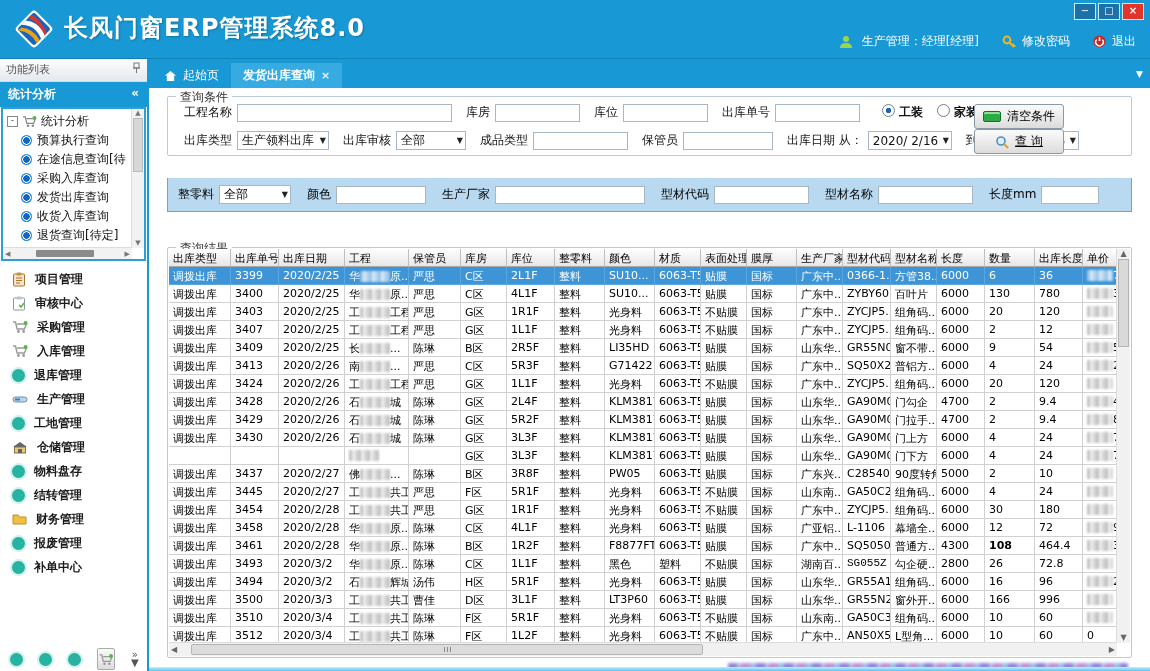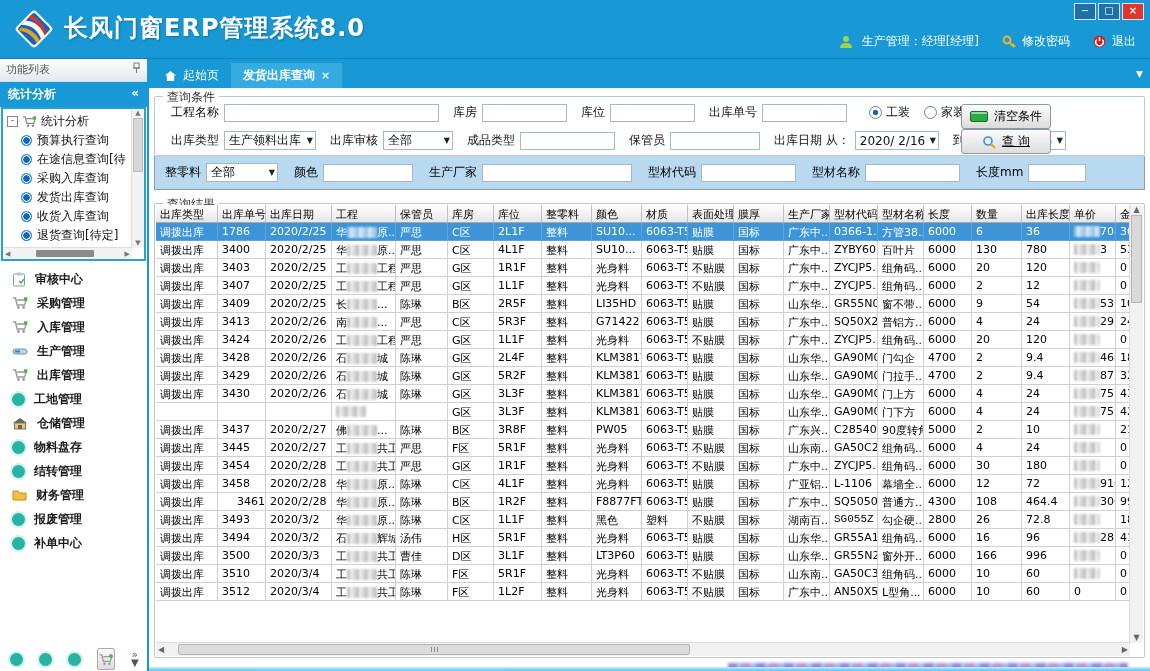--- a/index.html
+++ b/index.html
@@ -38,33 +38,33 @@
   .sbbtn{width:34px;height:20px;background:linear-gradient(#fafafa,#ddd);border:1px solid #aaa;border-radius:2px;display:flex;align-items:center;justify-content:center;cursor:pointer;}
   .chev{font-size:10px;color:#555;line-height:8px;text-align:center;cursor:pointer;}
 
   
   .main{flex:1;display:flex;flex-direction:column;min-width:0;background:#fff;}
   .tabbar{height:29px;flex:none;background:#1899d5;display:flex;align-items:flex-end;padding-left:3px;position:relative;}
   .tab{height:25px;display:flex;align-items:center;gap:6px;padding:0 12px;color:#fff;font-size:12px;cursor:pointer;}
   .tab.active{background:#35abe2;font-weight:bold;}
   .tab .x{font-size:11px;opacity:.9;}
   .tabcaret{position:absolute;right:7px;bottom:9px;color:#fff;font-size:9px;cursor:pointer;}
-  .panel{flex:1;min-height:0;display:flex;flex-direction:column;padding:0 3px;position:relative;}
+  .panel{flex:1;min-height:0;display:flex;flex-direction:column;padding:0 16px;position:relative;gap:22px;}
 
   .groupbox{border:1px solid #bcc9d5;border-radius:2px;position:relative;}
   .legend{position:absolute;top:-8px;left:8px;background:#fff;padding:0 4px;font-size:12px;color:#333;}
   .qbox{margin:8px 2px 0;height:58px;flex:none;}
   .frow{display:flex;align-items:center;height:25px;padding-left:16px;font-size:12px;color:#111;margin-top:3px;}
   .frow .lbl{margin:0 5px 0 14px;white-space:nowrap;}
   .frow .lbl.first{margin-left:0;}
   .tinput{border:1px solid #a6b8c8;height:18px;background:#fff;font-size:12px;padding:0 2px;box-sizing:border-box;}
   .combo{background:#fff;border:1px solid #a6b8c8;height:19px;display:inline-flex;align-items:center;justify-content:space-between;padding:0 2px 0 4px;font-size:12px;box-sizing:border-box;cursor:pointer;white-space:nowrap;}
   .combo .car{font-size:8px;color:#222;margin-left:3px;}
   .radios{display:flex;align-items:center;gap:14px;margin-left:22px;}
-  .radio{display:flex;align-items:center;gap:4px;cursor:pointer;}
+  .radio{display:flex;gap:4px;cursor:pointer;font-weight:bold;}
   .rdot{width:11px;height:11px;border-radius:50%;border:1px solid #6f8294;background:#fff;position:relative;}
   .radio.sel .rdot{background:radial-gradient(circle,#1565c0 0 2.5px,#fff 3px);}
   .actbtn{position:absolute;left:806px;width:88px;height:23px;background:linear-gradient(#fbfbfb,#dcdcdc);border:1px solid #8a99a8;border-radius:3px;display:flex;align-items:center;justify-content:center;gap:6px;font-size:12px;cursor:pointer;}
   .actbtn.b1{top:7px;}
   .actbtn.b2{top:32px;text-decoration:underline;}
   .eraser{width:16px;height:9px;background:#2eaa44;border:1px solid #13702a;border-radius:2px;box-shadow:inset 0 2px 0 #8fdb9e;}
 
   .subtabs{display:flex;margin:10px 2px 0;flex:none;}
   .subtab{width:116px;text-align:center;font-size:12px;padding:3px 0 2px;background:linear-gradient(#ffffff,#e3e8ed);border:1px solid #8e9caa;border-left:none;cursor:pointer;color:#111;box-sizing:border-box;}
   .subtab:first-child{border-left:1px solid #8e9caa;}
@@ -213,20 +213,30 @@
         <div class="thscroll">
             <span style="margin-left:2px;">◀</span>
             <div class="thumb"></div>
             <span style="margin-left:auto;margin-right:2px;">▶</span>
           </div>
       </div>
       <div class="menu" id="menuList">
           <div class="mitem">
             <span>
               <svg width="14" height="15" viewBox="0 0 14 15">
+                <rect x="1.5" y="2" width="11" height="12" rx="1" fill="#f6e3c8" stroke="#a9742c"></rect>
+                <rect x="4.5" y="0.5" width="5" height="3" rx="1" fill="#c98f3d"></rect>
+                <path d="M4 6 h6 M4 8.5 h6 M4 11 h4" stroke="#a9742c"></path>
+              </svg>
+            </span>
+            <span class="sidebar-item-label">项目管理</span>
+          </div>
+          <div class="mitem">
+            <span>
+              <svg width="14" height="15" viewBox="0 0 14 15">
                 <rect x="1.5" y="2" width="11" height="12" rx="1" fill="#fff" stroke="#8a9aa8"></rect>
                 <rect x="4.5" y="0.5" width="5" height="3" rx="1" fill="#b8c4ce"></rect>
                 <path d="M7 9 l2 2 l3 -4" stroke="#56b54a" stroke-width="1.5" fill="none"></path>
               </svg>
             </span>
             <span class="sidebar-item-label">审核中心</span>
           </div>
           <div class="mitem">
             <span>
               <svg width="16" height="14" viewBox="0 0 16 14">
@@ -244,37 +254,32 @@
                 <path d="M1 2 h2.5 l1.6 7 h7.4 l1.8 -5 H5" fill="none" stroke="#9a9a9a" stroke-width="1.4"></path>
                 <circle cx="6.4" cy="11.5" r="1.4" fill="#9a9a9a"></circle>
                 <circle cx="11.6" cy="11.5" r="1.4" fill="#9a9a9a"></circle>
                 <circle cx="13.6" cy="3" r="2" fill="#56b54a"></circle>
               </svg>
             </span>
             <span class="sidebar-item-label">入库管理</span>
           </div>
           <div class="mitem">
             <span>
+              <div class="tealdot"></div>
+            </span>
+            <span class="sidebar-item-label">退库管理</span>
+          </div>
+          <div class="mitem">
+            <span>
               <svg width="16" height="12" viewBox="0 0 16 12">
                 <rect x="1" y="4" width="14" height="5" rx="2.5" fill="#bcd6ea" stroke="#6d90ab"></rect>
                 <rect x="3" y="5.5" width="5" height="2" fill="#3a7fb5"></rect>
               </svg>
             </span>
             <span class="sidebar-item-label">生产管理</span>
-          </div>
-          <div class="mitem">
-            <span>
-              <svg width="16" height="14" viewBox="0 0 16 14">
-                <path d="M1 2 h2.5 l1.6 7 h7.4 l1.8 -5 H5" fill="none" stroke="#9a9a9a" stroke-width="1.4"></path>
-                <circle cx="6.4" cy="11.5" r="1.4" fill="#9a9a9a"></circle>
-                <circle cx="11.6" cy="11.5" r="1.4" fill="#9a9a9a"></circle>
-                <circle cx="13.6" cy="3" r="2" fill="#56b54a"></circle>
-              </svg>
-            </span>
-            <span class="sidebar-item-label">出库管理</span>
           </div>
           <div class="mitem">
             <span>
               <div class="tealdot"></div>
             </span>
             <span class="sidebar-item-label">工地管理</span>
           </div>
           <div class="mitem">
             <span>
               <svg width="16" height="13" viewBox="0 0 16 13">
@@ -456,21 +461,21 @@
                   <div class="hcell" style="width: 46px;">型材名称</div>
                   <div class="hcell" style="width: 48px;">长度</div>
                   <div class="hcell" style="width: 50px;">数量</div>
                   <div class="hcell" style="width: 48px;">出库长度</div>
                   <div class="hcell" style="width: 46px;">单价</div>
                   <div class="hcell" style="width: 26px;">金</div>
                 </div>
               <div id="tbody">
                   <div class="trow sel">
                     <div class="tcell" style="width: 62px;">调拨出库</div>
-                    <div class="tcell" style="width: 48px;">1786</div>
+                    <div class="tcell" style="width: 48px;">3399</div>
                     <div class="tcell" style="width: 66px;">2020/2/25</div>
                     <div class="tcell" style="width: 64px;">华<span class="blurblk" style="width: 30px;"></span>原...</div>
                     <div class="tcell" style="width: 52px;">严思</div>
                     <div class="tcell" style="width: 46px;">C区</div>
                     <div class="tcell" style="width: 48px;">2L1F</div>
                     <div class="tcell" style="width: 50px;">整料</div>
                     <div class="tcell" style="width: 50px;">SU10...</div>
                     <div class="tcell" style="width: 46px;">6063-T5</div>
                     <div class="tcell" style="width: 46px;">贴膜</div>
                     <div class="tcell" style="width: 50px;">国标</div>
@@ -786,36 +791,36 @@
                     <div class="tcell" style="width: 48px;">L-1106</div>
                     <div class="tcell" style="width: 46px;">幕墙全...</div>
                     <div class="tcell" style="width: 48px;">6000</div>
                     <div class="tcell" style="width: 50px;">12</div>
                     <div class="tcell" style="width: 48px;">72</div>
                     <div class="tcell" style="width: 46px;"><span class="blurblk" style="width: 26px;"></span>916</div>
                     <div class="tcell" style="width: 26px;">123</div>
                   </div>
                   <div class="trow">
                     <div class="tcell" style="width: 62px;">调拨出库</div>
-                    <div class="tcell" style="width: 48px; text-align: right;">3461</div>
+                    <div class="tcell" style="width: 48px;">3461</div>
                     <div class="tcell" style="width: 66px;">2020/2/28</div>
                     <div class="tcell" style="width: 64px;">华<span class="blurblk" style="width: 30px;"></span>原...</div>
                     <div class="tcell" style="width: 52px;">陈琳</div>
                     <div class="tcell" style="width: 46px;">B区</div>
                     <div class="tcell" style="width: 48px;">1R2F</div>
                     <div class="tcell" style="width: 50px;">整料</div>
                     <div class="tcell" style="width: 50px;">F8877FT</div>
                     <div class="tcell" style="width: 46px;">6063-T5</div>
                     <div class="tcell" style="width: 46px;">贴膜</div>
                     <div class="tcell" style="width: 50px;">国标</div>
                     <div class="tcell" style="width: 46px;">广东中...</div>
                     <div class="tcell" style="width: 48px;">SQ5050T20</div>
                     <div class="tcell" style="width: 46px;">普通方...</div>
                     <div class="tcell" style="width: 48px;">4300</div>
-                    <div class="tcell" style="width: 50px;">108</div>
+                    <div class="tcell" style="width: 50px; font-weight: bold;">108</div>
                     <div class="tcell" style="width: 48px;">464.4</div>
                     <div class="tcell" style="width: 46px;"><span class="blurblk" style="width: 26px;"></span>306</div>
                     <div class="tcell" style="width: 26px;">998</div>
                   </div>
                   <div class="trow">
                     <div class="tcell" style="width: 62px;">调拨出库</div>
                     <div class="tcell" style="width: 48px;">3493</div>
                     <div class="tcell" style="width: 66px;">2020/3/2</div>
                     <div class="tcell" style="width: 64px;">华<span class="blurblk" style="width: 30px;"></span>原...</div>
                     <div class="tcell" style="width: 52px;">陈琳</div>

